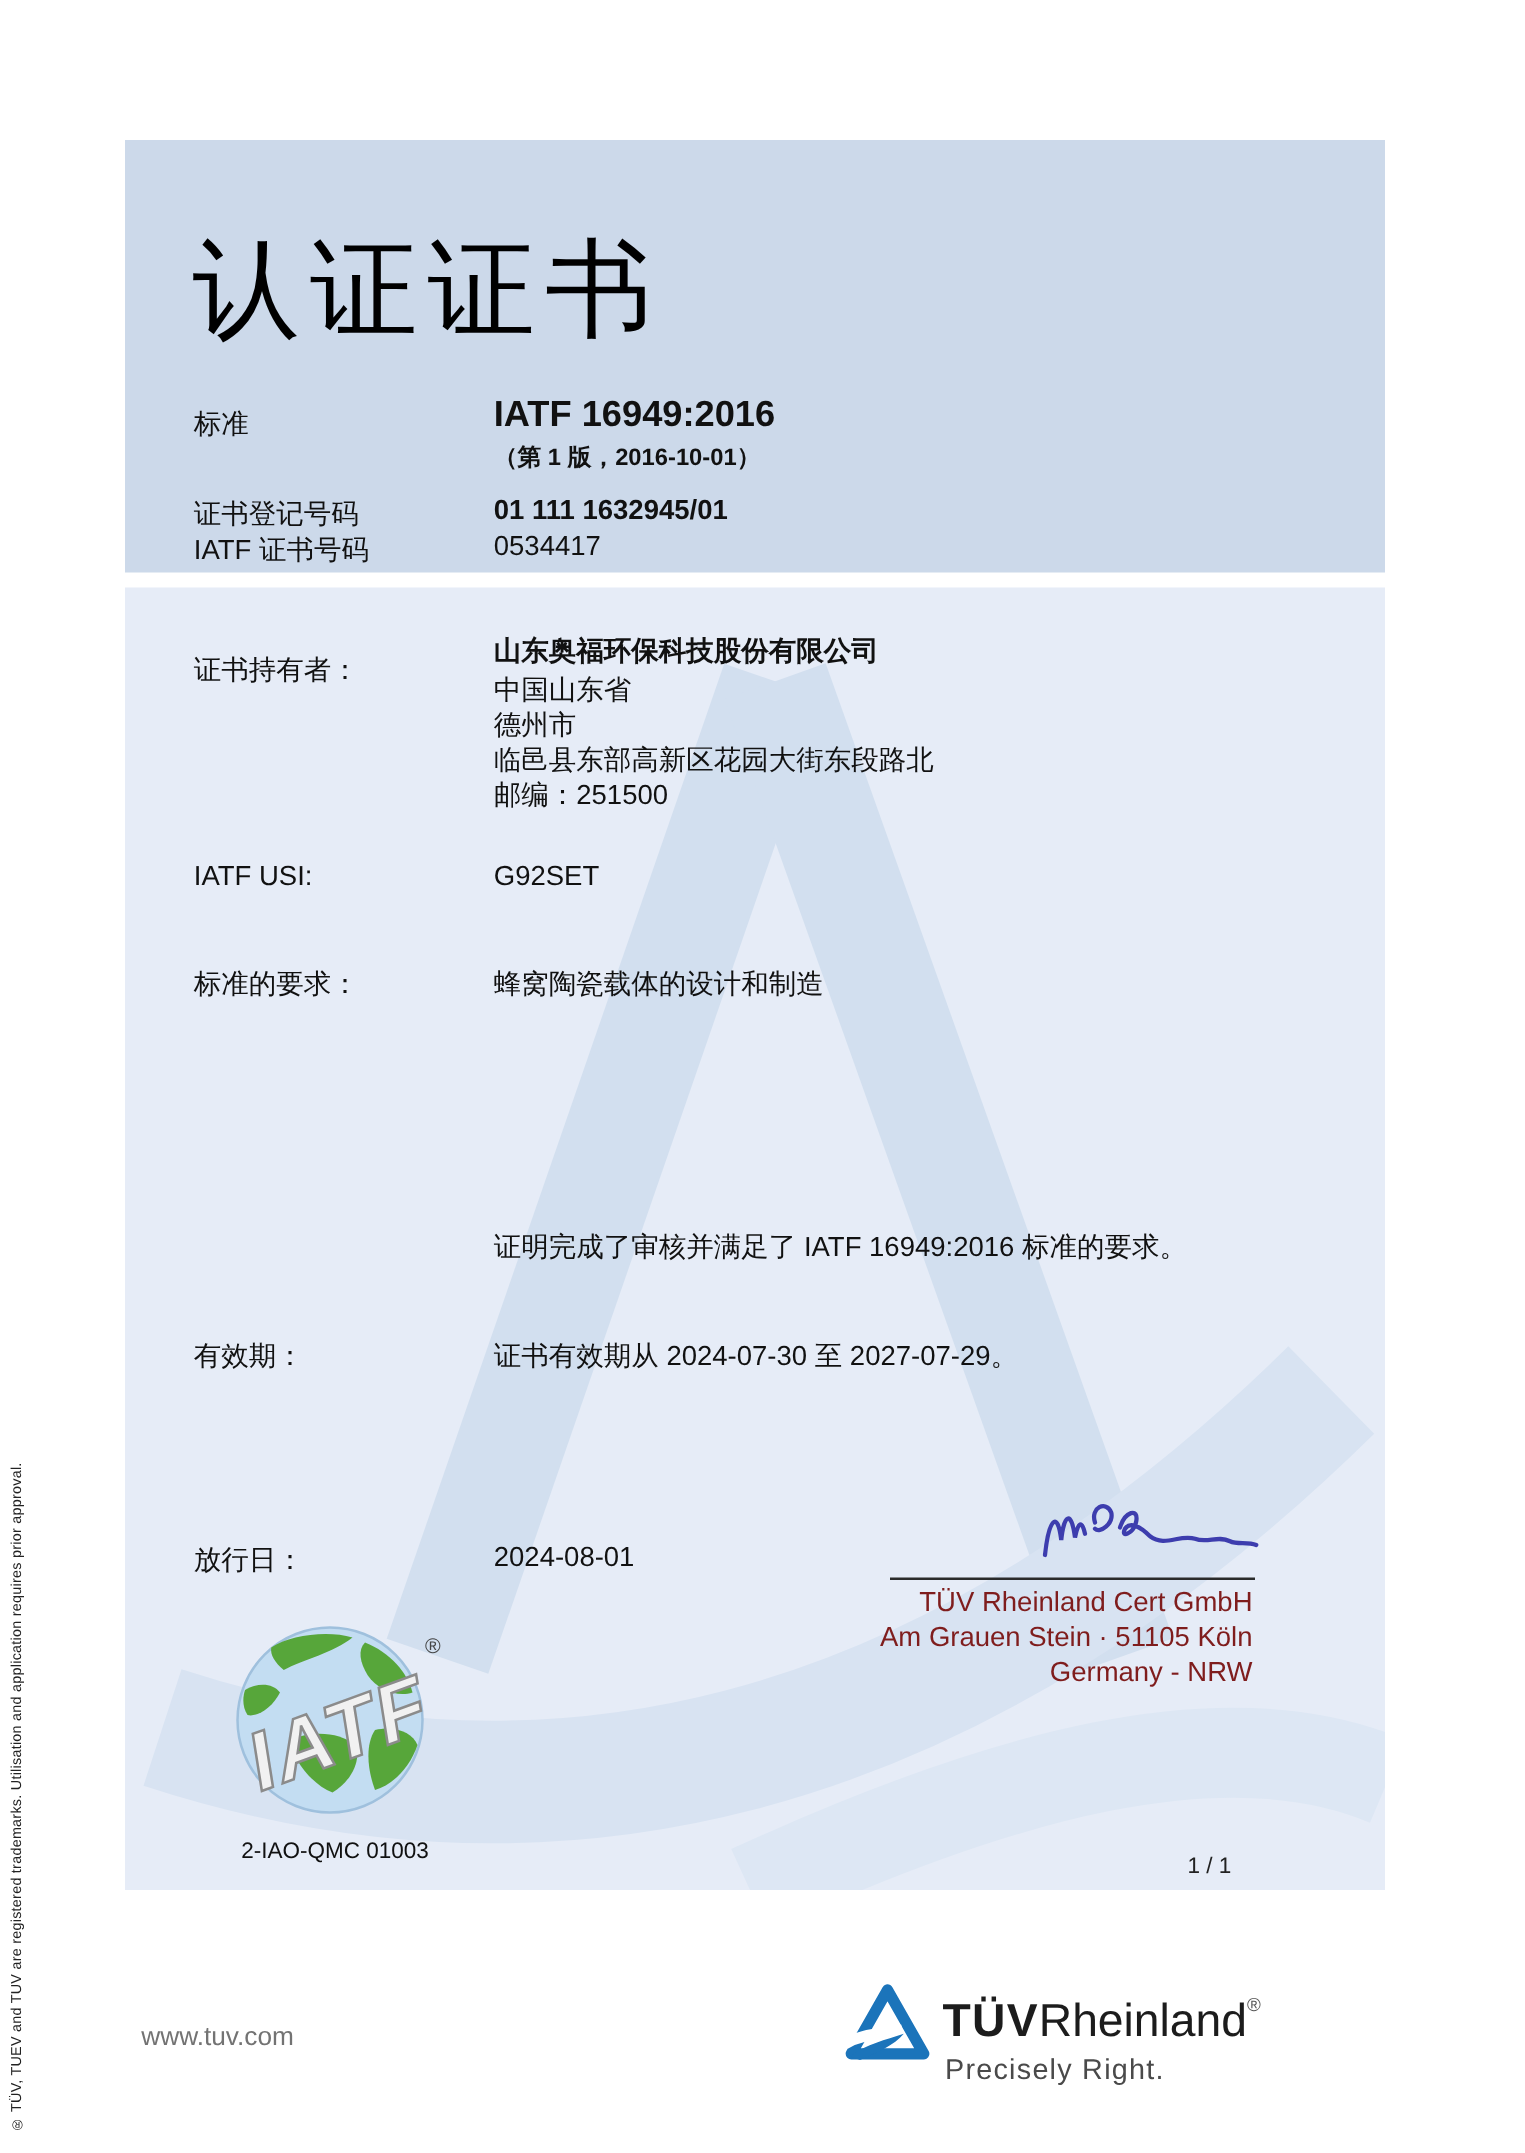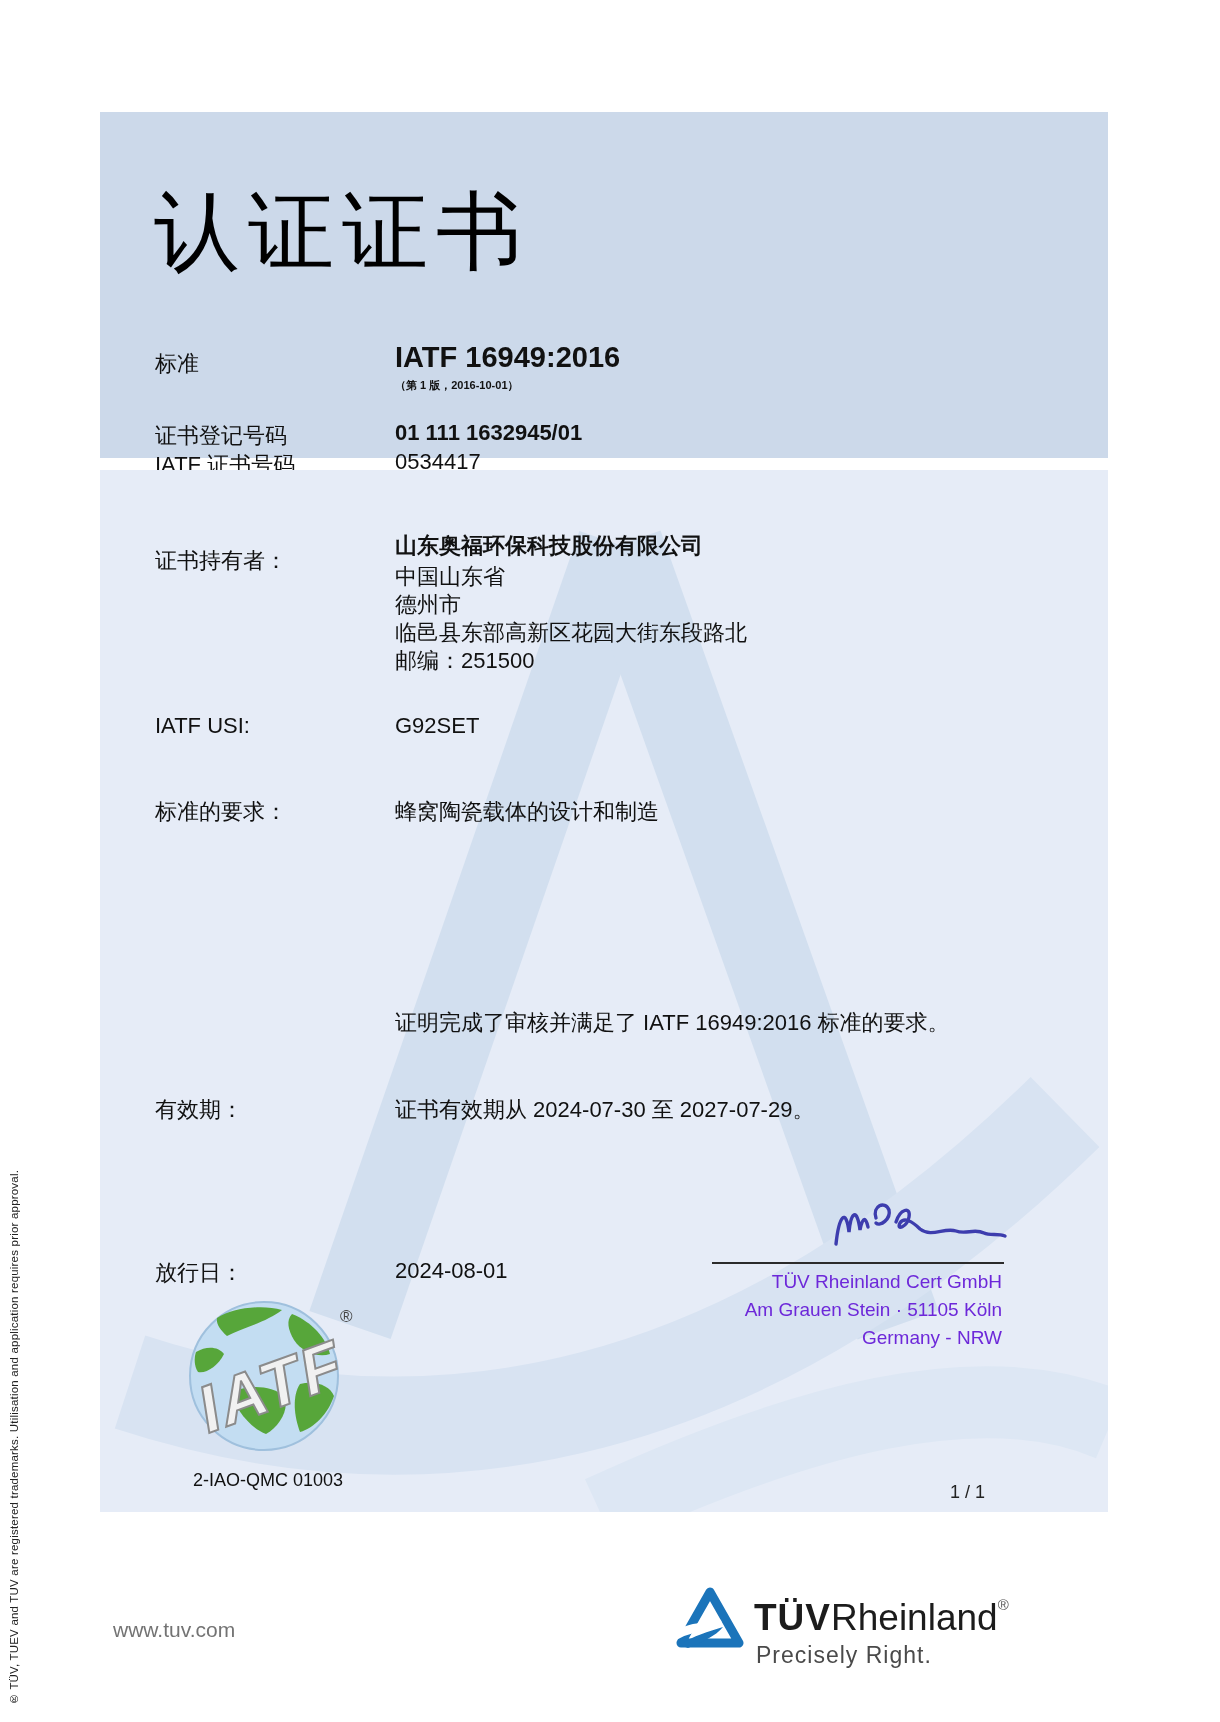--- a/index.html
+++ b/index.html
@@ -23,21 +23,21 @@
   .panel-main {
     position: absolute;
     left: 100px; top: 470px;
     width: 1008px; height: 1042px;
     background: #e6ecf7;
     overflow: hidden;
   }
   .watermark-svg { position: absolute; left: 0; top: 0; }
 
   
-  .abs { position: absolute; margin-top: 25px; }
+  .abs { position: absolute; }
   .lbl { font-size: 22px; color: #111; }
   .val { font-size: 22px; color: #111; }
   .bold { font-weight: bold; }
 
   .cert-title {
     position: absolute;
     left: 54px; top: 62px;
     font-size: 86px;
     font-weight: 500;
     letter-spacing: 8px;
@@ -48,23 +48,23 @@
   .col-label { left: 55px; }
   .col-value { left: 295px; }
 
   .addr-line { display: block; line-height: 28px; }
 
   .issuer-block {
     position: absolute;
     right: 106px; top: 798px;
     width: 420px;
     text-align: right;
-    font-size: 19px;
+    font-size: 22px;
     line-height: 23px;
-    color: #6d28d9;
+    color: #7f1d1d;
   }
   .sig-line {
     position: absolute;
     left: 612px; top: 792px;
     width: 292px;
     border-top: 2px solid #2b2b2b;
   }
   .signature { position: absolute; left: 728px; top: 722px; }
 
   .iatf-logo-box { position: absolute; left: 72px; top: 826px; width: 190px; height: 162px; }
@@ -96,21 +96,21 @@
 </head>
 <body>
 
 <div class="page">
 
   <div class="panel-top">
     <div class="cert-title">认证证书</div>
 
     <div class="abs lbl col-label" style="top:212px;">标准</div>
     <div class="abs val col-value bold" style="top:204px; font-size:29px;">IATF 16949:2016</div>
-    <div class="abs val col-value bold" style="top:241px; font-size:11px;">（第 1 版，2016-10-01）</div>
+    <div class="abs val col-value bold" style="top:241px; font-size:19px;">（第 1 版，2016-10-01）</div>
 
     <div class="abs lbl col-label" style="top:284px;">证书登记号码</div>
     <div class="abs val col-value bold" style="top:283px;">01 111 1632945/01</div>
 
     <div class="abs lbl col-label" style="top:313px;">IATF 证书号码</div>
     <div class="abs val col-value" style="top:312px;">0534417</div>
   </div>
 
   <div class="panel-main">
 

